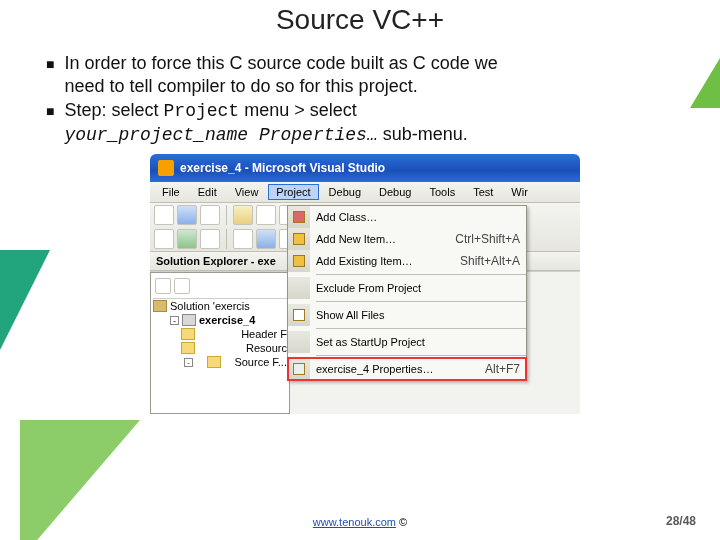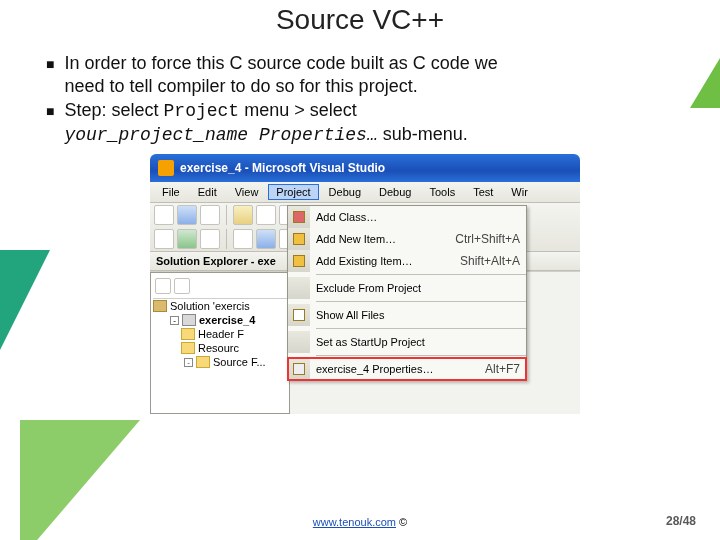--- a/index.html
+++ b/index.html
@@ -108,21 +108,21 @@
   }
   .sol-tb { padding: 2px; border-bottom: 1px solid #d0d0c8; }
   .tree-row { display: flex; align-items: center; padding: 1px 0; white-space: nowrap; overflow: hidden; }
   .tree-row .exp { width: 9px; height: 9px; border: 1px solid #888; font-size: 8px; line-height: 8px; text-align: center; margin: 0 3px; color: #444; }
   .tree-row .ficon { width: 14px; height: 12px; margin-right: 3px; }
   .ficon.sln { background: #dabb6e; border: 1px solid #a88b3e; }
   .ficon.proj { background: #d8d8d8; border: 1px solid #888; }
   .ficon.folder { background: #f7d97a; border: 1px solid #caa935; }
   .tree-row.bold { font-weight: bold; }
   .ind1 { margin-left: 14px; }
-  .ind2 { margin-left: 28px; }
+  .ind2 { margin-left: 28px; justify-content: space-between; }
   .dropdown {
     position: absolute;
     left: 137px;
     top: 51px;
     background: #f8f8f4;
     border: 1px solid #969686;
     box-shadow: 2px 2px 3px rgba(0,0,0,0.25);
     width: 240px;
     z-index: 10;
   }

